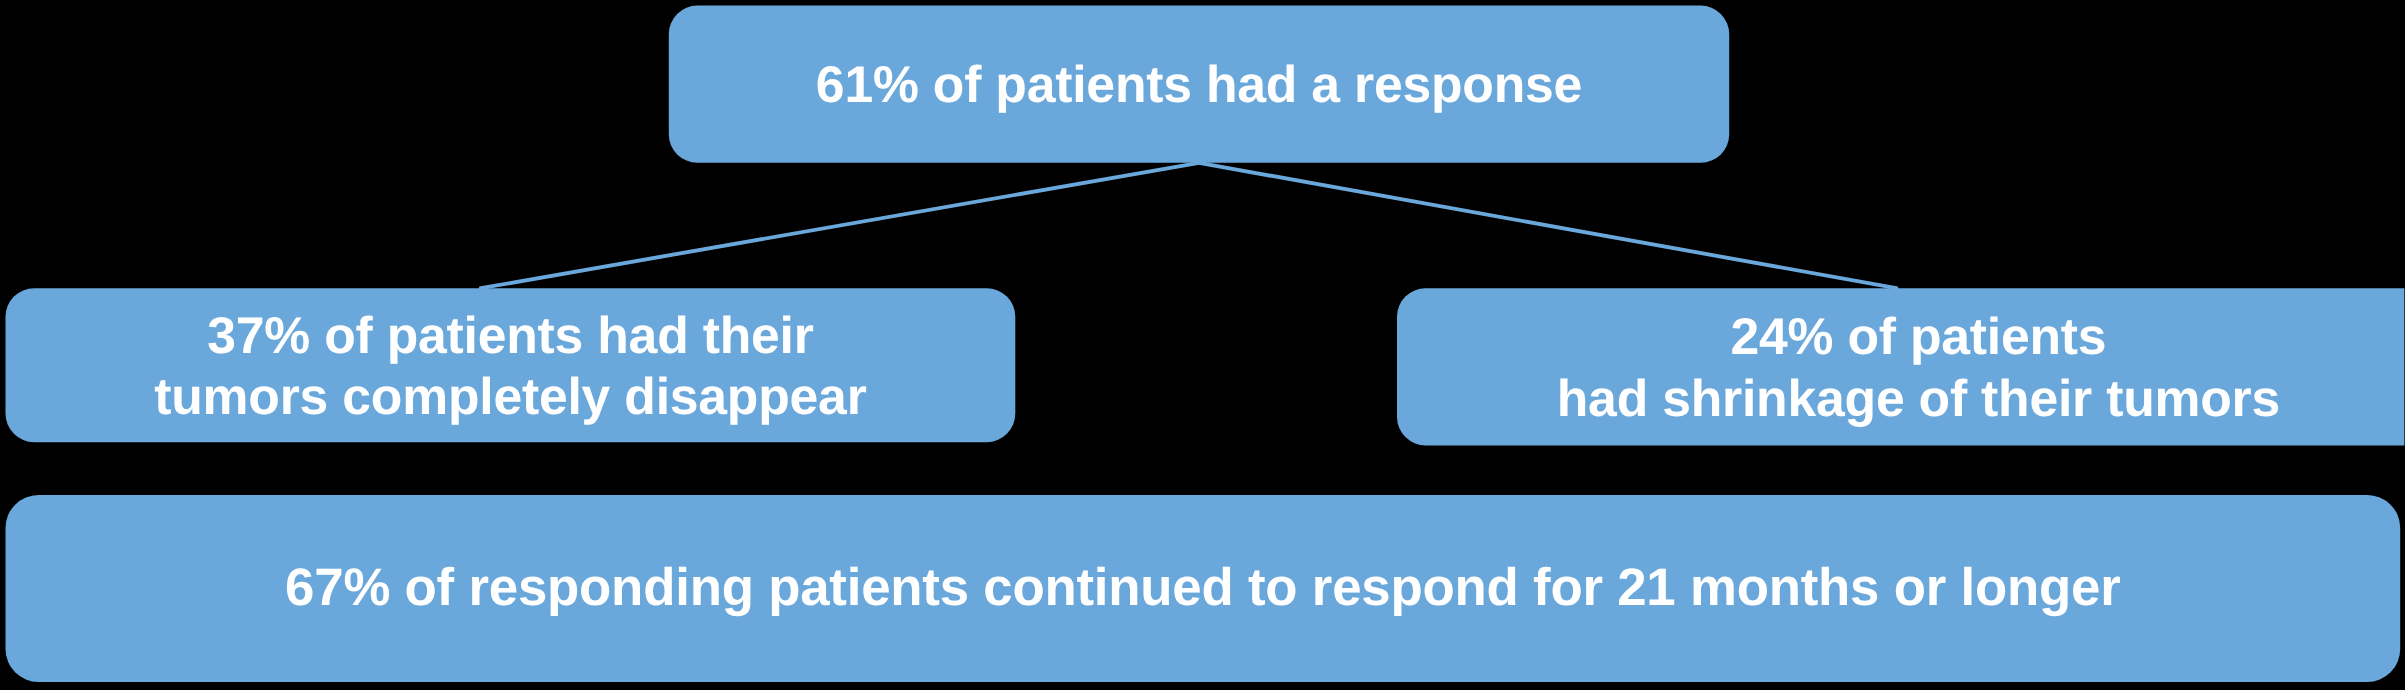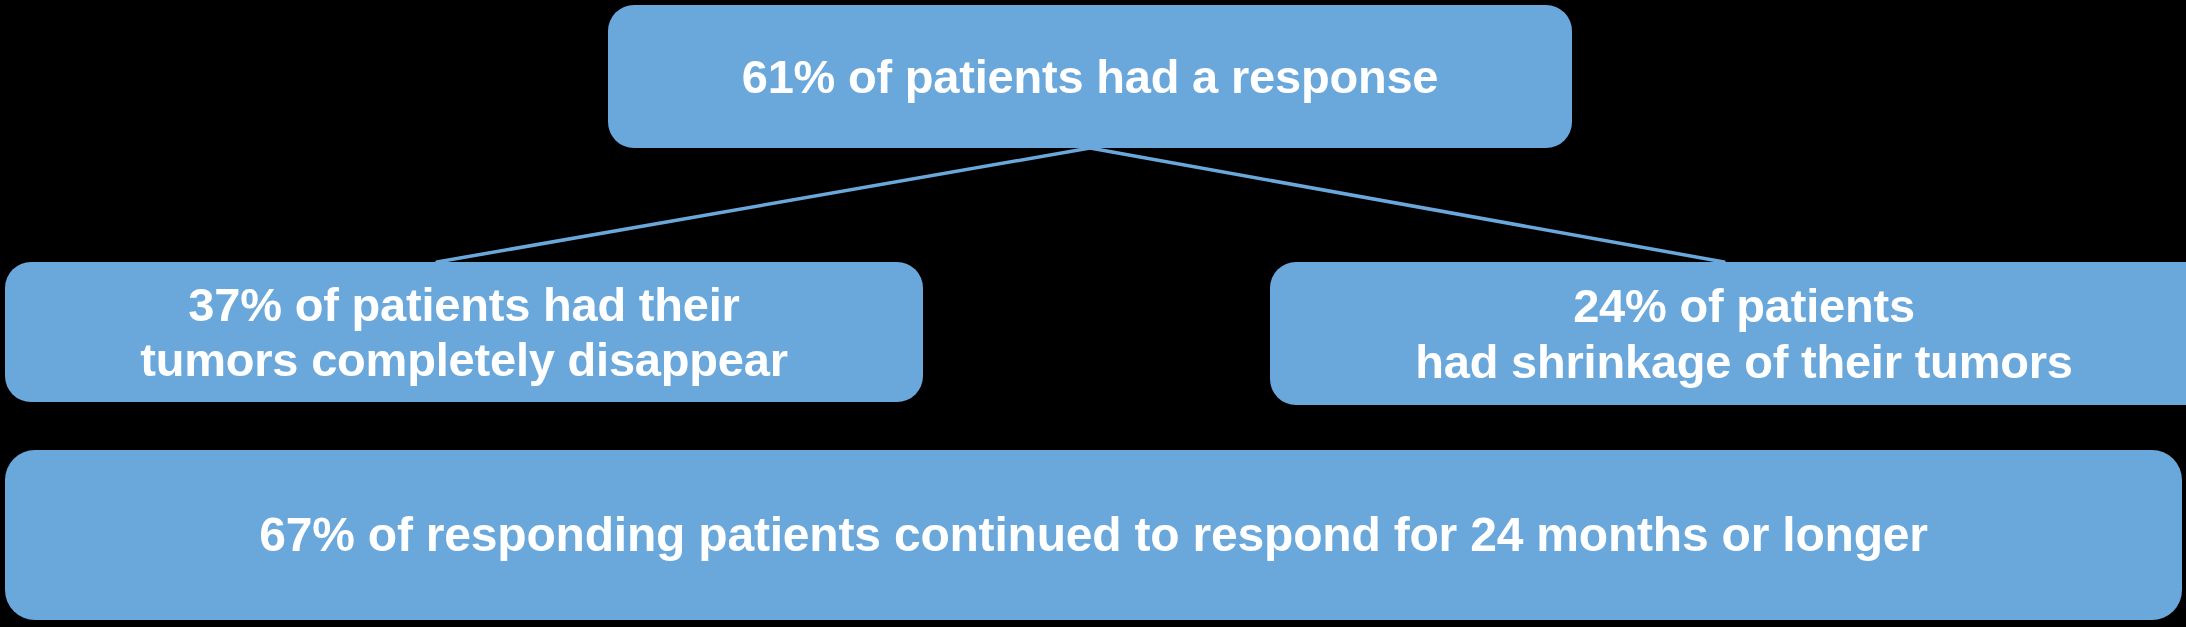--- a/index.html
+++ b/index.html
@@ -93,16 +93,16 @@
     <span class="node-text">37% of patients had their
 tumors completely disappear</span>
   </div>
 
   <div class="node" id="node-right">
     <span class="node-text">24% of patients
 had shrinkage of their tumors</span>
   </div>
 
   <div class="node" id="node-bottom">
-    <span class="node-text">67% of responding patients continued to respond for 24 months or longer</span>
+    <span class="node-text">67% of responding patients continued to respond for 21 months or longer</span>
   </div>
 
 </div>
 
 </body></html>

